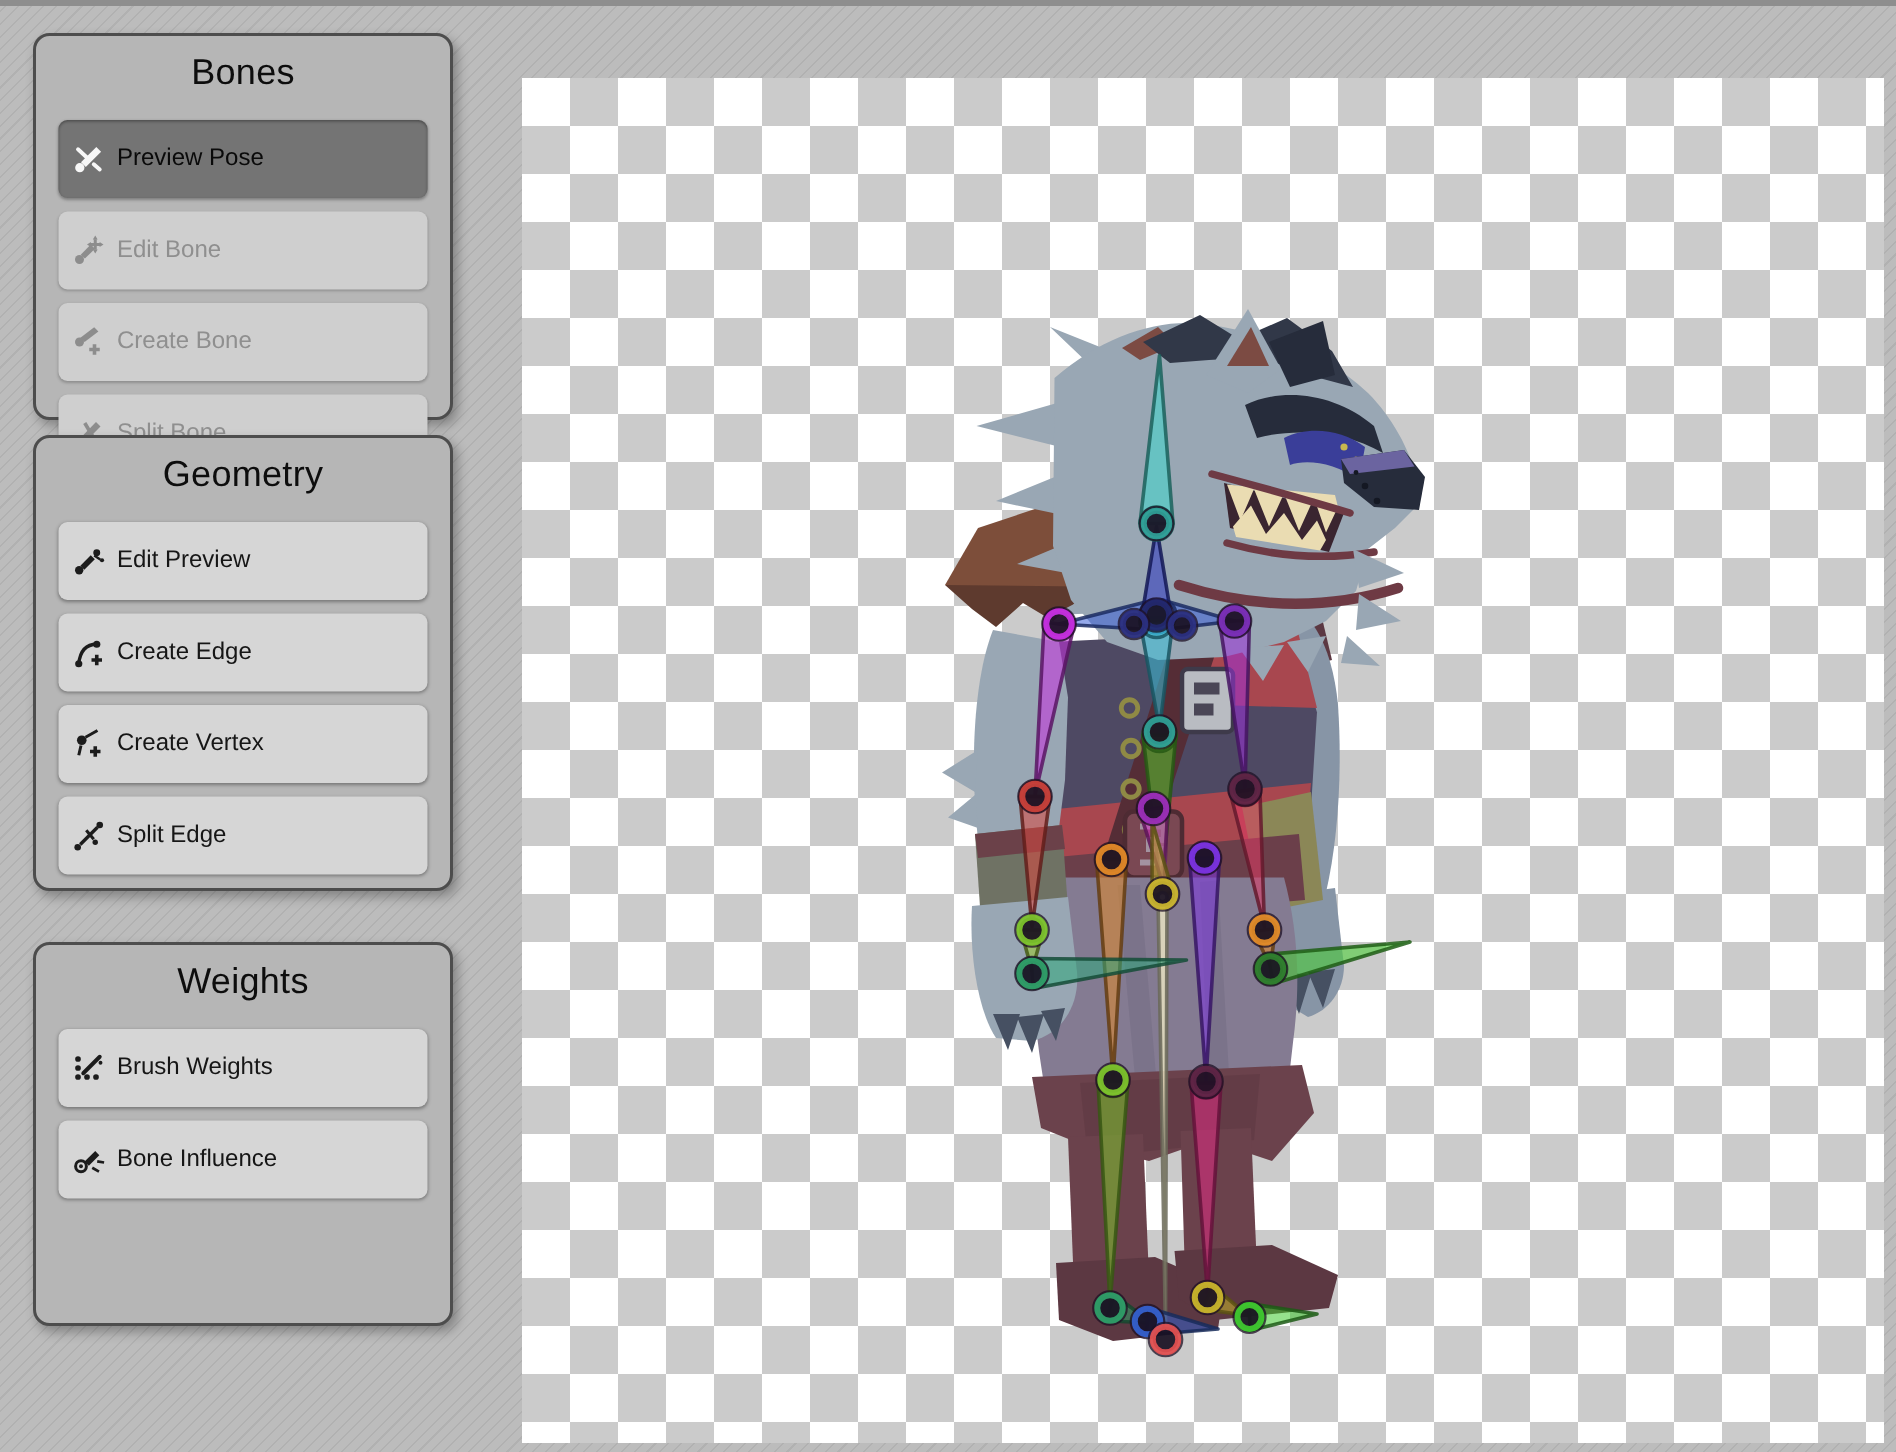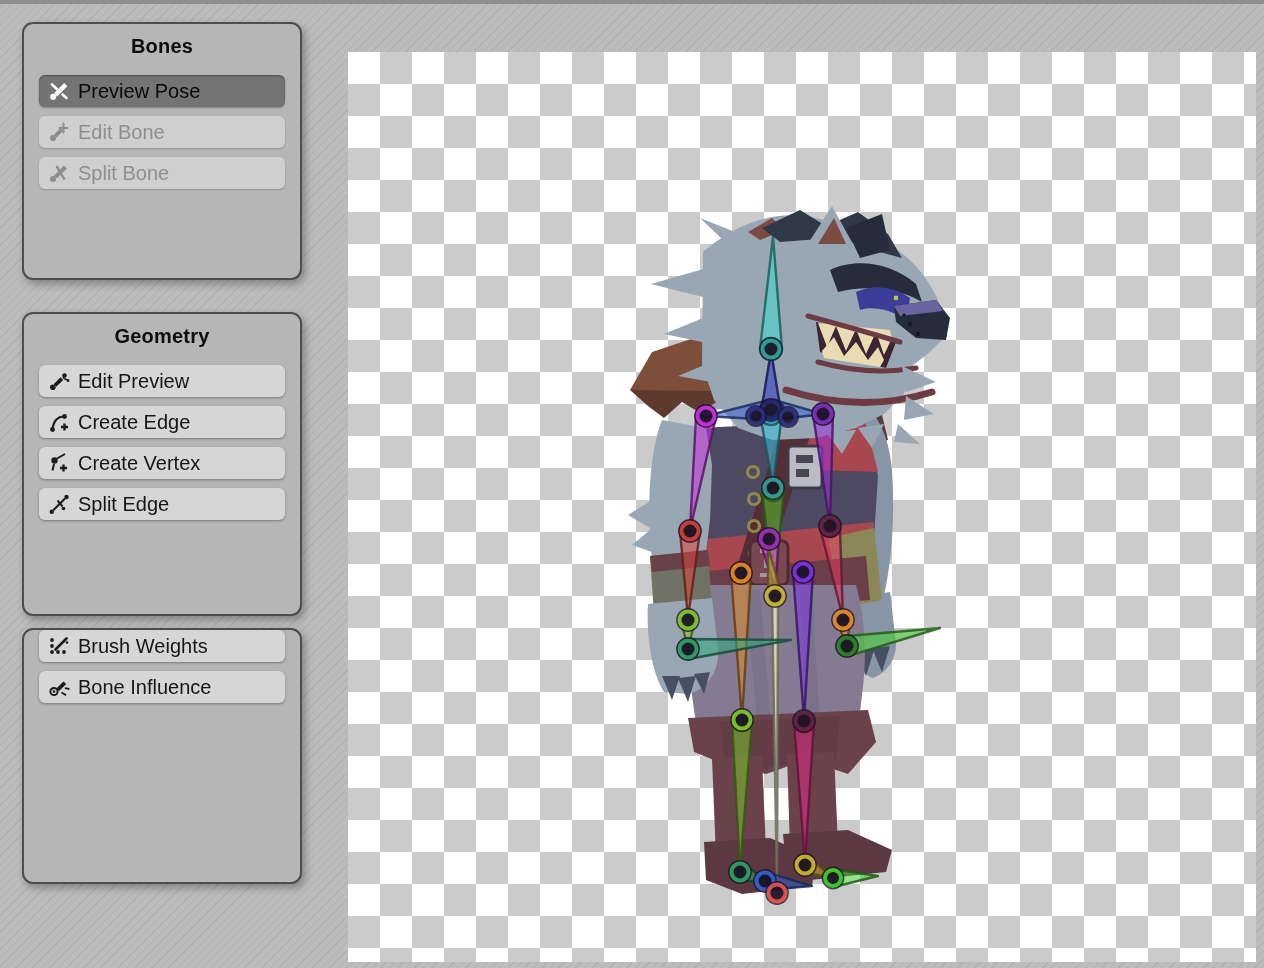--- a/index.html
+++ b/index.html
@@ -21,37 +21,37 @@
     background-position:0 0,32px 32px;
   }
   .canvas svg{position:absolute;left:0;top:0;}
   
   .panel{
     position:absolute;left:22px;width:280px;box-sizing:border-box;
     background:#b6b6b6;border:2px solid #4d4d4d;border-radius:11px;
     box-shadow:3px 4px 8px rgba(0,0,0,.3);
   }
   .panel h2{
-    margin:11px 0 17px;text-align:center;font-size:20px;font-weight:700;
+    margin:11px 0 17px;text-align:center;font-size:24px;font-weight:400;
     color:#0d0d0d;letter-spacing:.2px;
   }
   .btn{
-    display:flex;align-items:center;gap:8px;height:32px;margin:0 15px 9px;
+    display:flex;align-items:center;gap:8px;height:52px;margin:0 15px 9px;
     padding:0 9px;border-radius:6px;background:#d6d6d6;
     box-shadow:0 1px 2.5px rgba(0,0,0,.35);
-    font-size:20px;color:#161616;cursor:default;white-space:nowrap;
+    font-size:16px;color:#161616;cursor:default;white-space:nowrap;
   }
   .btn .ic{width:22px;height:22px;flex:0 0 22px;color:#1c1c1c;}
   .btn .ic svg{width:22px;height:22px;display:block;}
   .btn.disabled{background:#cfcfcf;color:#8f8f8f;box-shadow:0 1px 2px rgba(0,0,0,.22);}
   .btn.disabled .ic{color:#8d8d8d;}
   .btn.selected{background:#747474;color:#0a0a0a;box-shadow:inset 0 1px 2px rgba(0,0,0,.35),0 1px 2px rgba(0,0,0,.3);}
   .btn.selected .ic{color:#f7f7f7;}
   #panel-bones{top:22px;height:258px;}
-  #panel-geometry{top:312px;height:304px;}
+  #panel-geometry{top:290px;height:304px;}
   #panel-weights{top:628px;height:256px;}
 </style>
 </head>
 <body>
 
 <div class="topbar"></div>
 
 <div class="canvas">
   <svg width="908" height="910" viewBox="348 52 908 910">
 
@@ -362,20 +362,30 @@
           <polygon points="15.5,13 13.9,10.4 17.1,10.4"></polygon>
           <polygon points="10,7 12.6,5.4 12.6,8.6"></polygon>
           <polygon points="21,7 18.4,5.4 18.4,8.6"></polygon>
         </svg>
     </span>
     <span>Edit Bone</span>
   </div>
   <div class="btn disabled">
     <span class="ic">
       <svg viewBox="0 0 22 22" fill="currentColor">
+          <circle cx="5" cy="11" r="3"></circle>
+          <polygon points="5.6,8.2 14.8,1.2 17.6,4 8.4,11"></polygon>
+          <path d="M15 12.5 V19.5 M11.5 16 H18.5" stroke="currentColor" stroke-width="2.4" fill="none"></path>
+        </svg>
+    </span>
+    <span>Create Bone</span>
+  </div>
+  <div class="btn disabled">
+    <span class="ic">
+      <svg viewBox="0 0 22 22" fill="currentColor">
           <circle cx="5" cy="17" r="3"></circle>
           <polygon points="5.8,13.8 16,3.4 19,6.4 8.8,16.6"></polygon>
           <path d="M8.5 4 L16.5 17.5" stroke="currentColor" stroke-width="2.4" fill="none"></path>
         </svg>
     </span>
     <span>Split Bone</span>
   </div>
 </div>
 
 <div class="panel" id="panel-geometry">
@@ -421,20 +431,21 @@
           <path d="M5.5 17 L17 5.5" stroke="currentColor" stroke-width="2.2" fill="none"></path>
           <path d="M9.5 7.5 L14.5 13.5" stroke="currentColor" stroke-width="2" fill="none"></path>
           <circle cx="15.5" cy="15.5" r="1.8"></circle>
         </svg>
     </span>
     <span>Split Edge</span>
   </div>
 </div>
 
 <div class="panel" id="panel-weights">
+  <h2>Weights</h2>
   <div class="btn">
     <span class="ic">
       <svg viewBox="0 0 22 22" fill="currentColor">
           <circle cx="4" cy="5" r="1.9"></circle>
           <circle cx="4" cy="11" r="1.9"></circle>
           <circle cx="4" cy="17" r="1.9"></circle>
           <circle cx="10" cy="17" r="1.9"></circle>
           <circle cx="16" cy="17" r="1.9"></circle>
           <path d="M7.5 14.5 L18.5 3.5" stroke="currentColor" stroke-width="2.6" fill="none" stroke-linecap="round"></path>
           <circle cx="19" cy="7.5" r="1.3"></circle>

